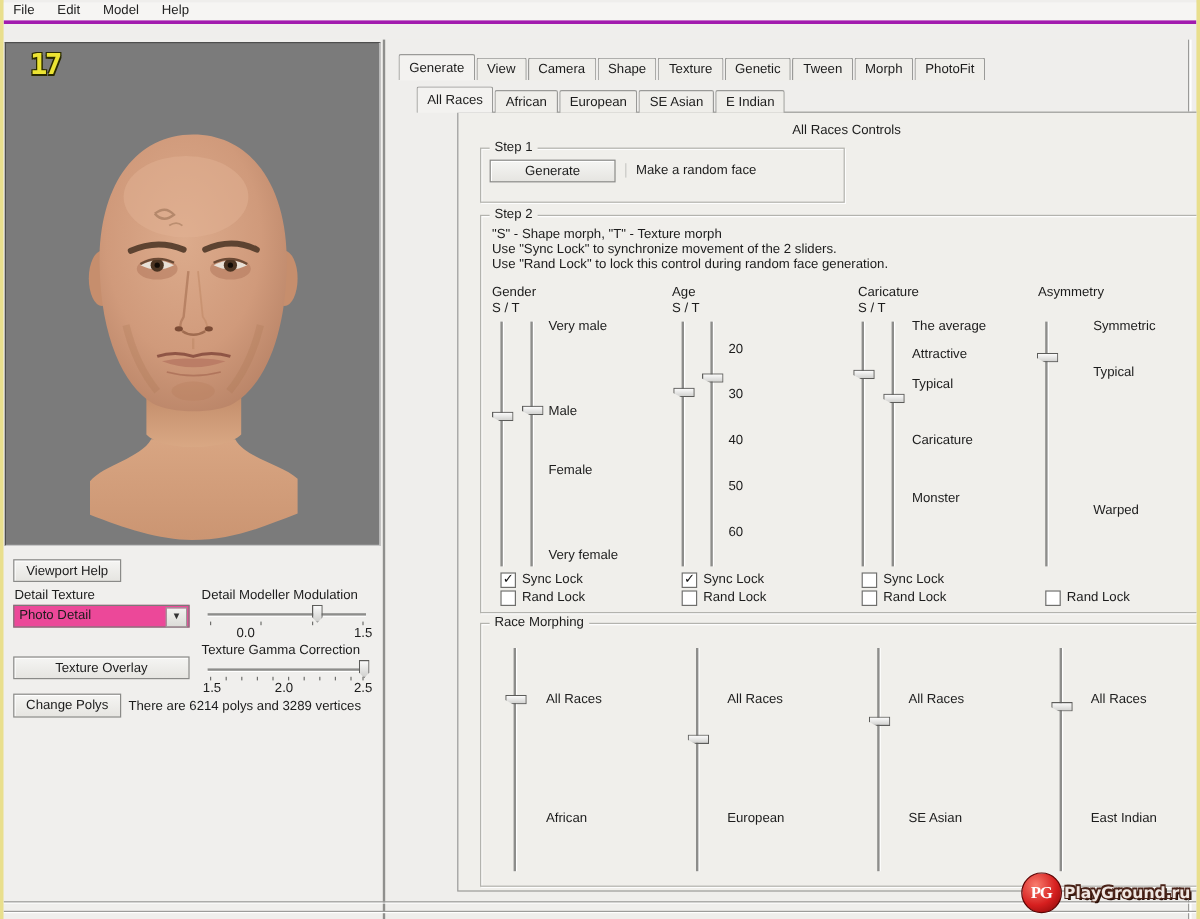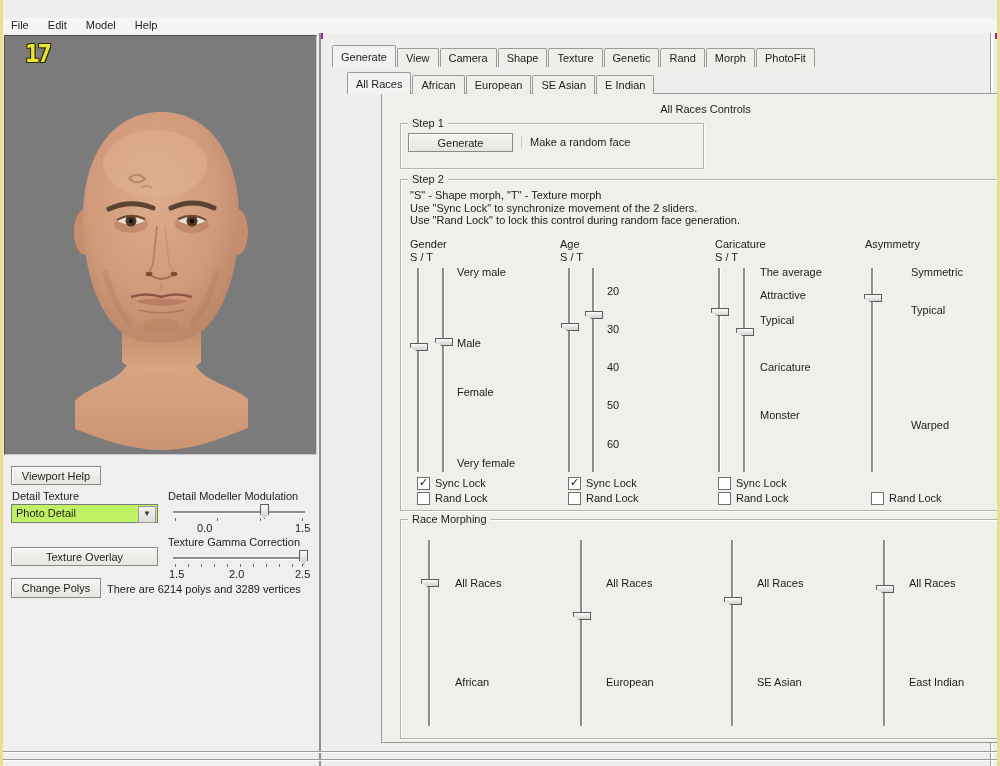--- a/index.html
+++ b/index.html
@@ -9,32 +9,32 @@
   
   #titlebar{position:absolute;left:0;top:0;width:100%;height:17px;background:#efe48c;border-bottom:1px solid #d8cd77;}
   #appicon{position:absolute;left:3px;top:1px;width:17px;height:13px;background:#efe48c;border:1px solid #3a4fae;
            color:#2a3b9e;font:bold 10px "Liberation Serif",serif;text-align:center;line-height:13px;}
   #apptitle{position:absolute;left:0;right:0;top:2px;text-align:center;font-size:11px;color:#3c3a28;}
   .wbtn{position:absolute;top:0;height:17px;text-align:center;color:#5a543a;font-size:10px;line-height:16px;}
   #btn-min{right:78px;width:26px;}
   #btn-restore{right:50px;width:26px;}
   #btn-close{right:6px;width:40px;background:#c9504b;color:#fff;font-size:10px;}
   
-  #menubar{position:absolute;left:0;top:18px;width:100%;height:15px;background:#f6f5f3;border-bottom:6px solid #a21caf;}
+  #menubar{position:absolute;left:0;top:2px;width:100%;height:15px;background:#f6f5f3;border-bottom:3px solid #a21caf;}
   .menu-item{display:inline-block;padding:1px 8px 0 8px;font-size:11px;color:#222;}
   
   #left-panel{position:absolute;left:0;top:33px;width:318px;height:733px;background:#f0efed;border-right:2px solid #8f8f8d;box-sizing:border-box;}
   #viewport{position:absolute;left:1px;top:2px;width:313px;height:420px;background:#7b7b7b;border-top:1px solid #4e4e4e;border-left:1px solid #4e4e4e;border-right:1px solid #c8c8c8;border-bottom:1px solid #c8c8c8;box-sizing:border-box;}
   #vp-num{position:absolute;left:20px;top:4px;font:bold 24px "DejaVu Sans Mono",monospace;color:#ece433;letter-spacing:-2px;
           text-shadow:-1px -1px 0 #2a2a00,1px -1px 0 #2a2a00,-1px 1px 0 #2a2a00,1px 1px 0 #2a2a00;}
   .btn{background:linear-gradient(#f5f5f3,#e6e5e1);border:1px solid #8a8a88;box-shadow:inset 1px 1px 0 #ffffff;
        font-size:11px;color:#1c1c1c;text-align:center;position:absolute;box-sizing:border-box;}
   .lbl{position:absolute;font-size:11px;color:#1c1c1c;white-space:nowrap;}
   
-  #combo{position:absolute;left:8px;top:471px;width:147px;height:19px;background:#bef264;border:1px solid #7a7a78;box-sizing:border-box;}
+  #combo{position:absolute;left:8px;top:471px;width:147px;height:19px;background:#ec4899;border:1px solid #7a7a78;box-sizing:border-box;}
   #combo .val{position:absolute;left:4px;top:2px;font-size:11px;}
   #combo .dd{position:absolute;right:1px;top:1px;width:16px;height:15px;background:linear-gradient(#f2f2f0,#dcdcd8);border:1px solid #9a9a98;text-align:center;line-height:14px;font-size:8px;color:#333;}
   
   .htrack{position:absolute;height:2px;background:#8d8d8b;box-shadow:0 1px 0 #fff;}
   .hthumb{position:absolute;width:9px;height:15px;background:linear-gradient(#fafafa,#cfcfcd);border:1px solid #5c5c5a;
           clip-path:polygon(0 0,100% 0,100% 68%,50% 100%,0 68%);box-sizing:border-box;}
   .tick{position:absolute;width:1px;height:3px;background:#6f6f6d;}
   .vtrack{position:absolute;width:2px;background:#8d8d8b;box-shadow:1px 0 0 #fff;}
   .vthumb{position:absolute;width:18px;height:8px;margin-left:-8px;background:linear-gradient(#fbfbfb,#d2d2d0);border:1px solid #5c5c5a;
           clip-path:polygon(0 0,100% 0,100% 100%,38% 100%,0 55%);box-sizing:border-box;}
@@ -194,21 +194,21 @@
 
   <div id="right-panel">
 
     <div class="tabrow" id="tabs-main" style="z-index:2;">
       <div class="tab active">Generate</div>
       <div class="tab">View</div>
       <div class="tab">Camera</div>
       <div class="tab">Shape</div>
       <div class="tab">Texture</div>
       <div class="tab">Genetic</div>
-      <div class="tab">Rand</div>
+      <div class="tab">Tween</div>
       <div class="tab">Morph</div>
       <div class="tab">PhotoFit</div>
     </div>
 
     <div class="tabrow" id="tabs-sub" style="z-index:2;">
       <div class="tab active">All Races</div>
       <div class="tab">African</div>
       <div class="tab">European</div>
       <div class="tab">SE Asian</div>
       <div class="tab">E Indian</div>
@@ -324,14 +324,18 @@
         <div class="lbl" style="left:508px;top:63px;transform:translateY(-50%);">All Races</div>
         <div class="lbl" style="left:508px;top:162px;transform:translateY(-50%);">East Indian</div>
       </div>
     </div>
   </div>
 
   <div id="right-edge"></div>
   <div id="bottom-groove1"></div>
   <div id="bottom-groove2"></div>
 
+  <div id="watermark">
+    <div id="wm-badge">PG</div>
+    <div id="wm-text">PlayGround.ru</div>
+  </div>
 
 </div>
 
 </body></html>

